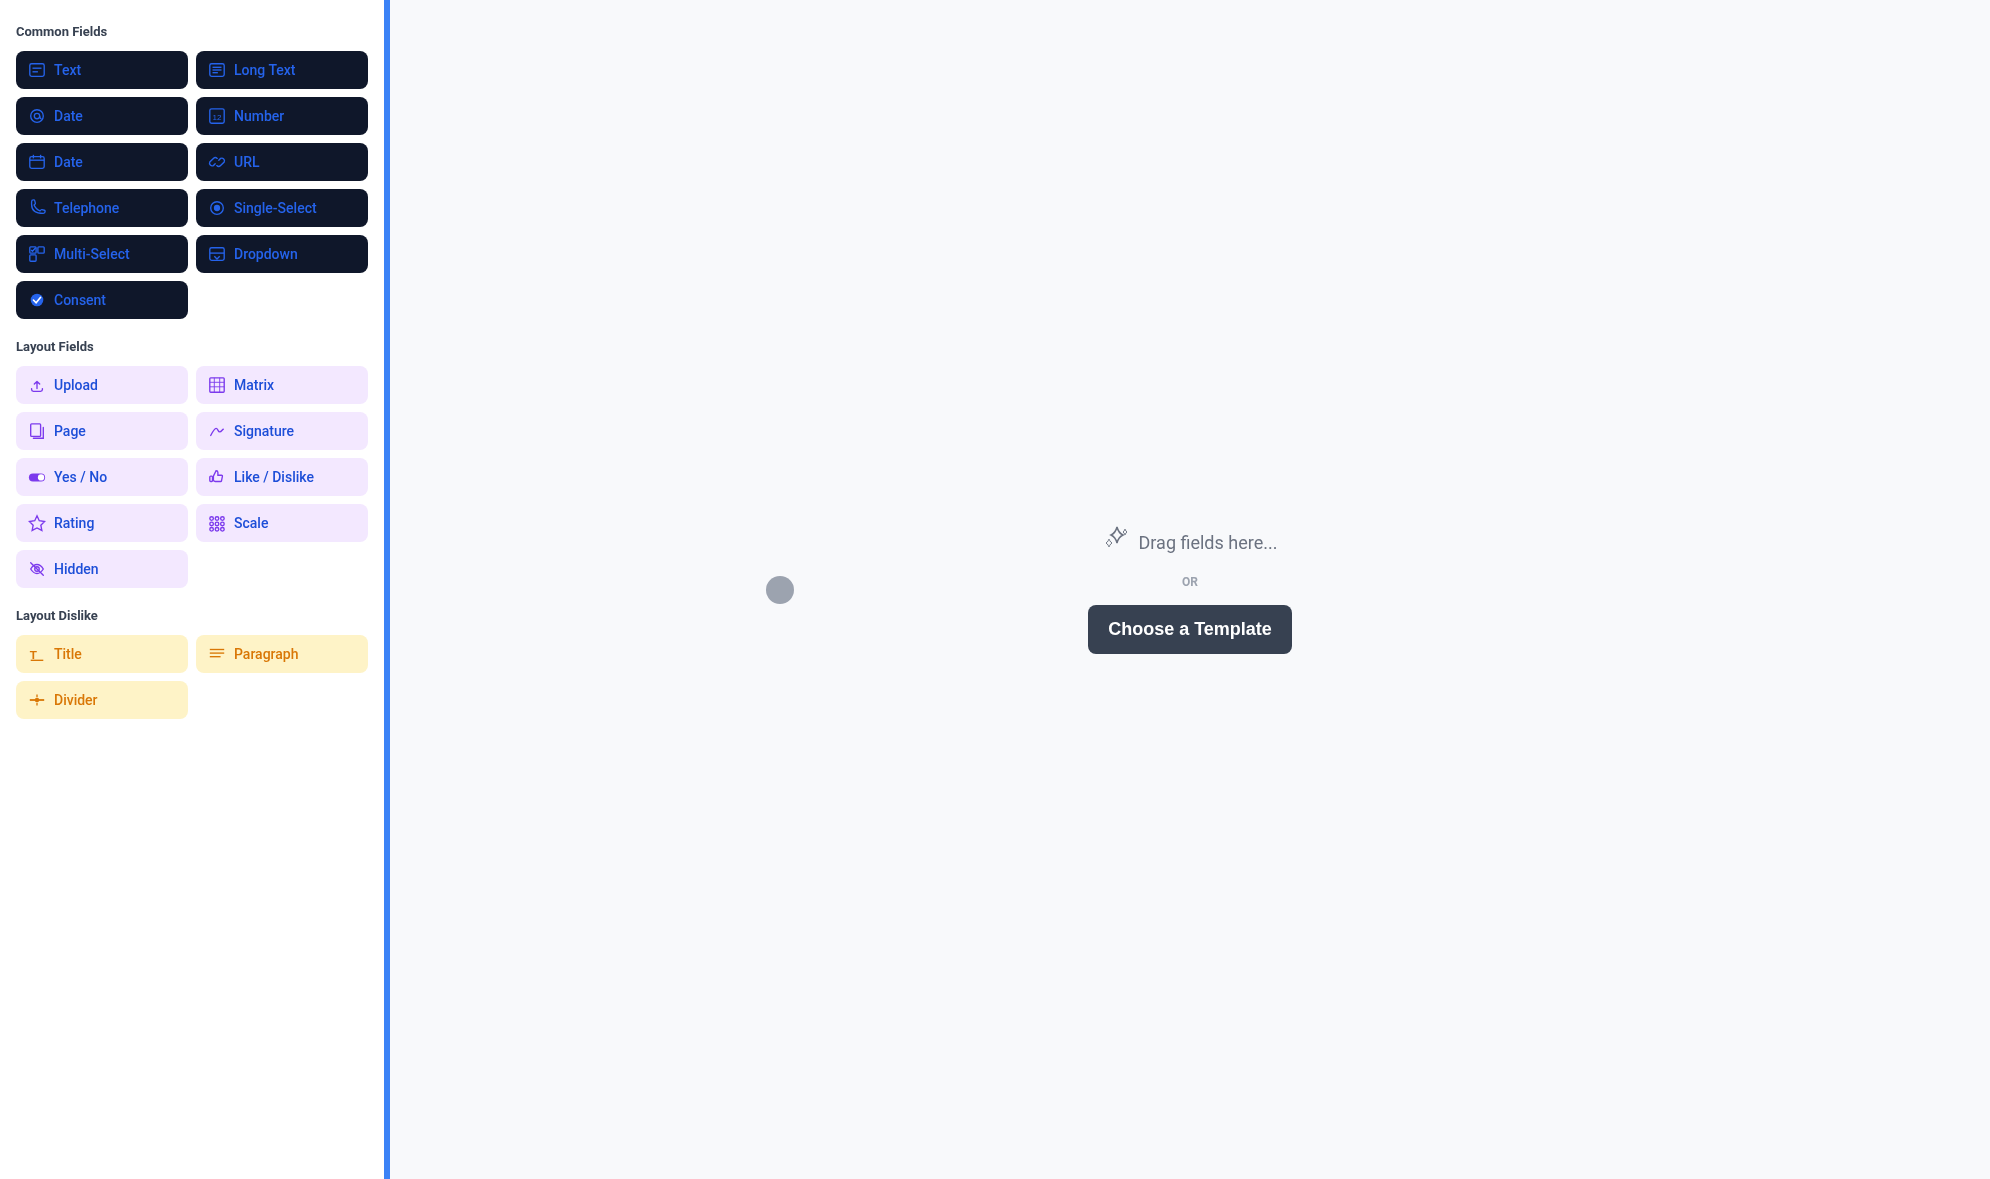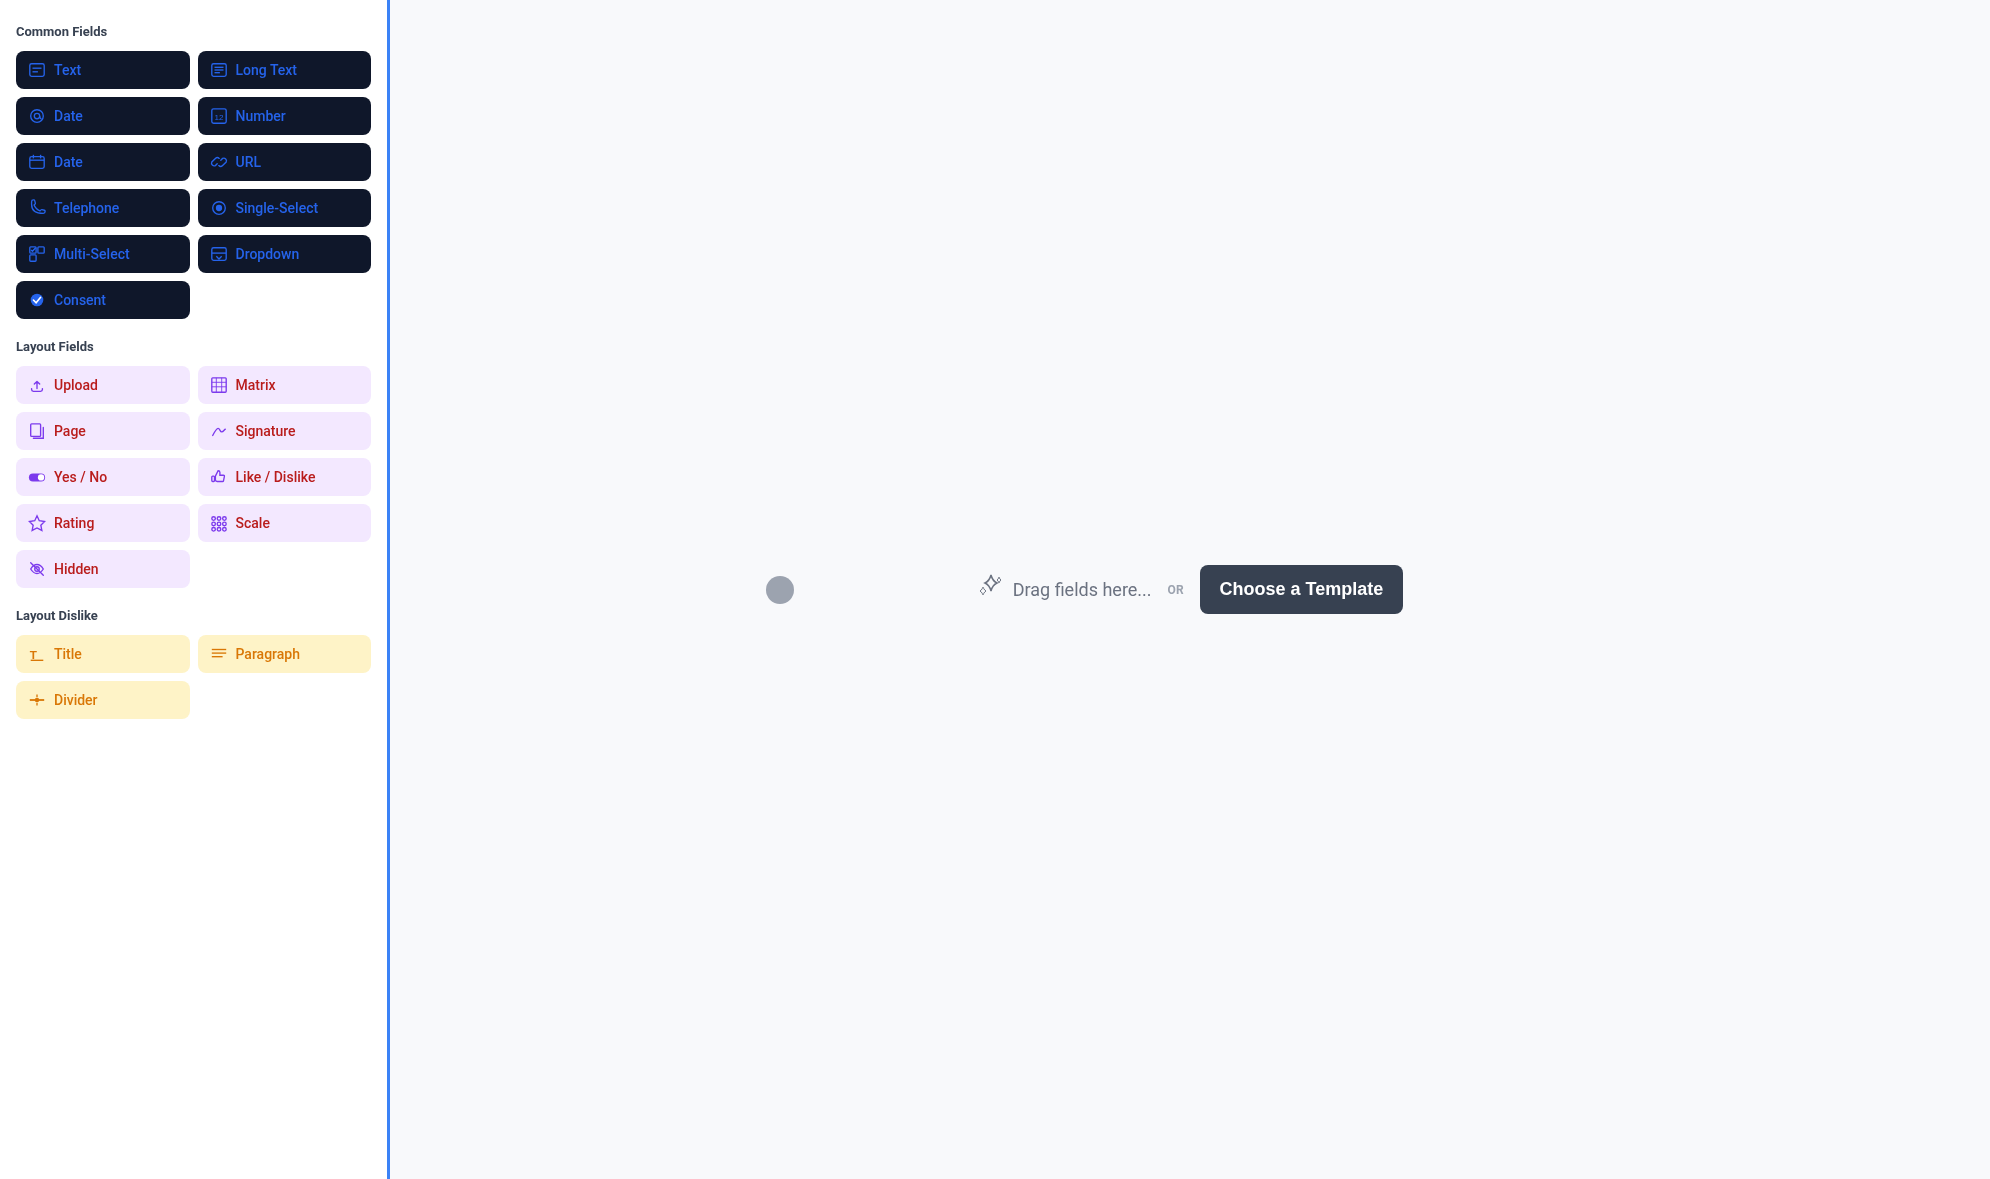--- a/index.html
+++ b/index.html
@@ -8,21 +8,21 @@
       background: #f8f9fb;
       display: flex;
       height: 100vh;
       overflow: hidden;
     }
 
     .sidebar {
       width: 390px;
       min-width: 390px;
       background: #fff;
-      border-right: 3px solid #3b82f6;
+      border-right: 6px solid #3b82f6;
       overflow-y: auto;
       padding: 20px 16px;
     }
 
     .section-title {
       font-size: 13px;
       font-weight: 700;
       color: #374151;
       margin-bottom: 12px;
       margin-top: 4px;
@@ -49,21 +49,21 @@
     }
 
     .field-item.common {
       background: #0f172a;
       color: #2563eb;
     }
     .field-item.common .field-icon { color: #2563eb; }
 
     .field-item.premium {
       background: #f3e8ff;
-      color: #b91c1c;
+      color: #1d4ed8;
     }
     .field-item.premium .field-icon { color: #7c3aed; }
 
     .field-item.layout {
       background: #fef3c7;
       color: #d97706;
     }
     .field-item.layout .field-icon { color: #d97706; }
 
     .field-item.full-width {
@@ -86,21 +86,21 @@
       flex: 1;
       display: flex;
       align-items: center;
       justify-content: center;
       background: #f8f9fb;
       position: relative;
     }
 
     .drop-zone {
       display: flex;
-      flex-direction: row;
+      flex-direction: column;
       align-items: center;
       gap: 16px;
     }
 
     .drag-hint {
       display: flex;
       align-items: center;
       gap: 8px;
       font-size: 18px;
       color: #6b7280;

